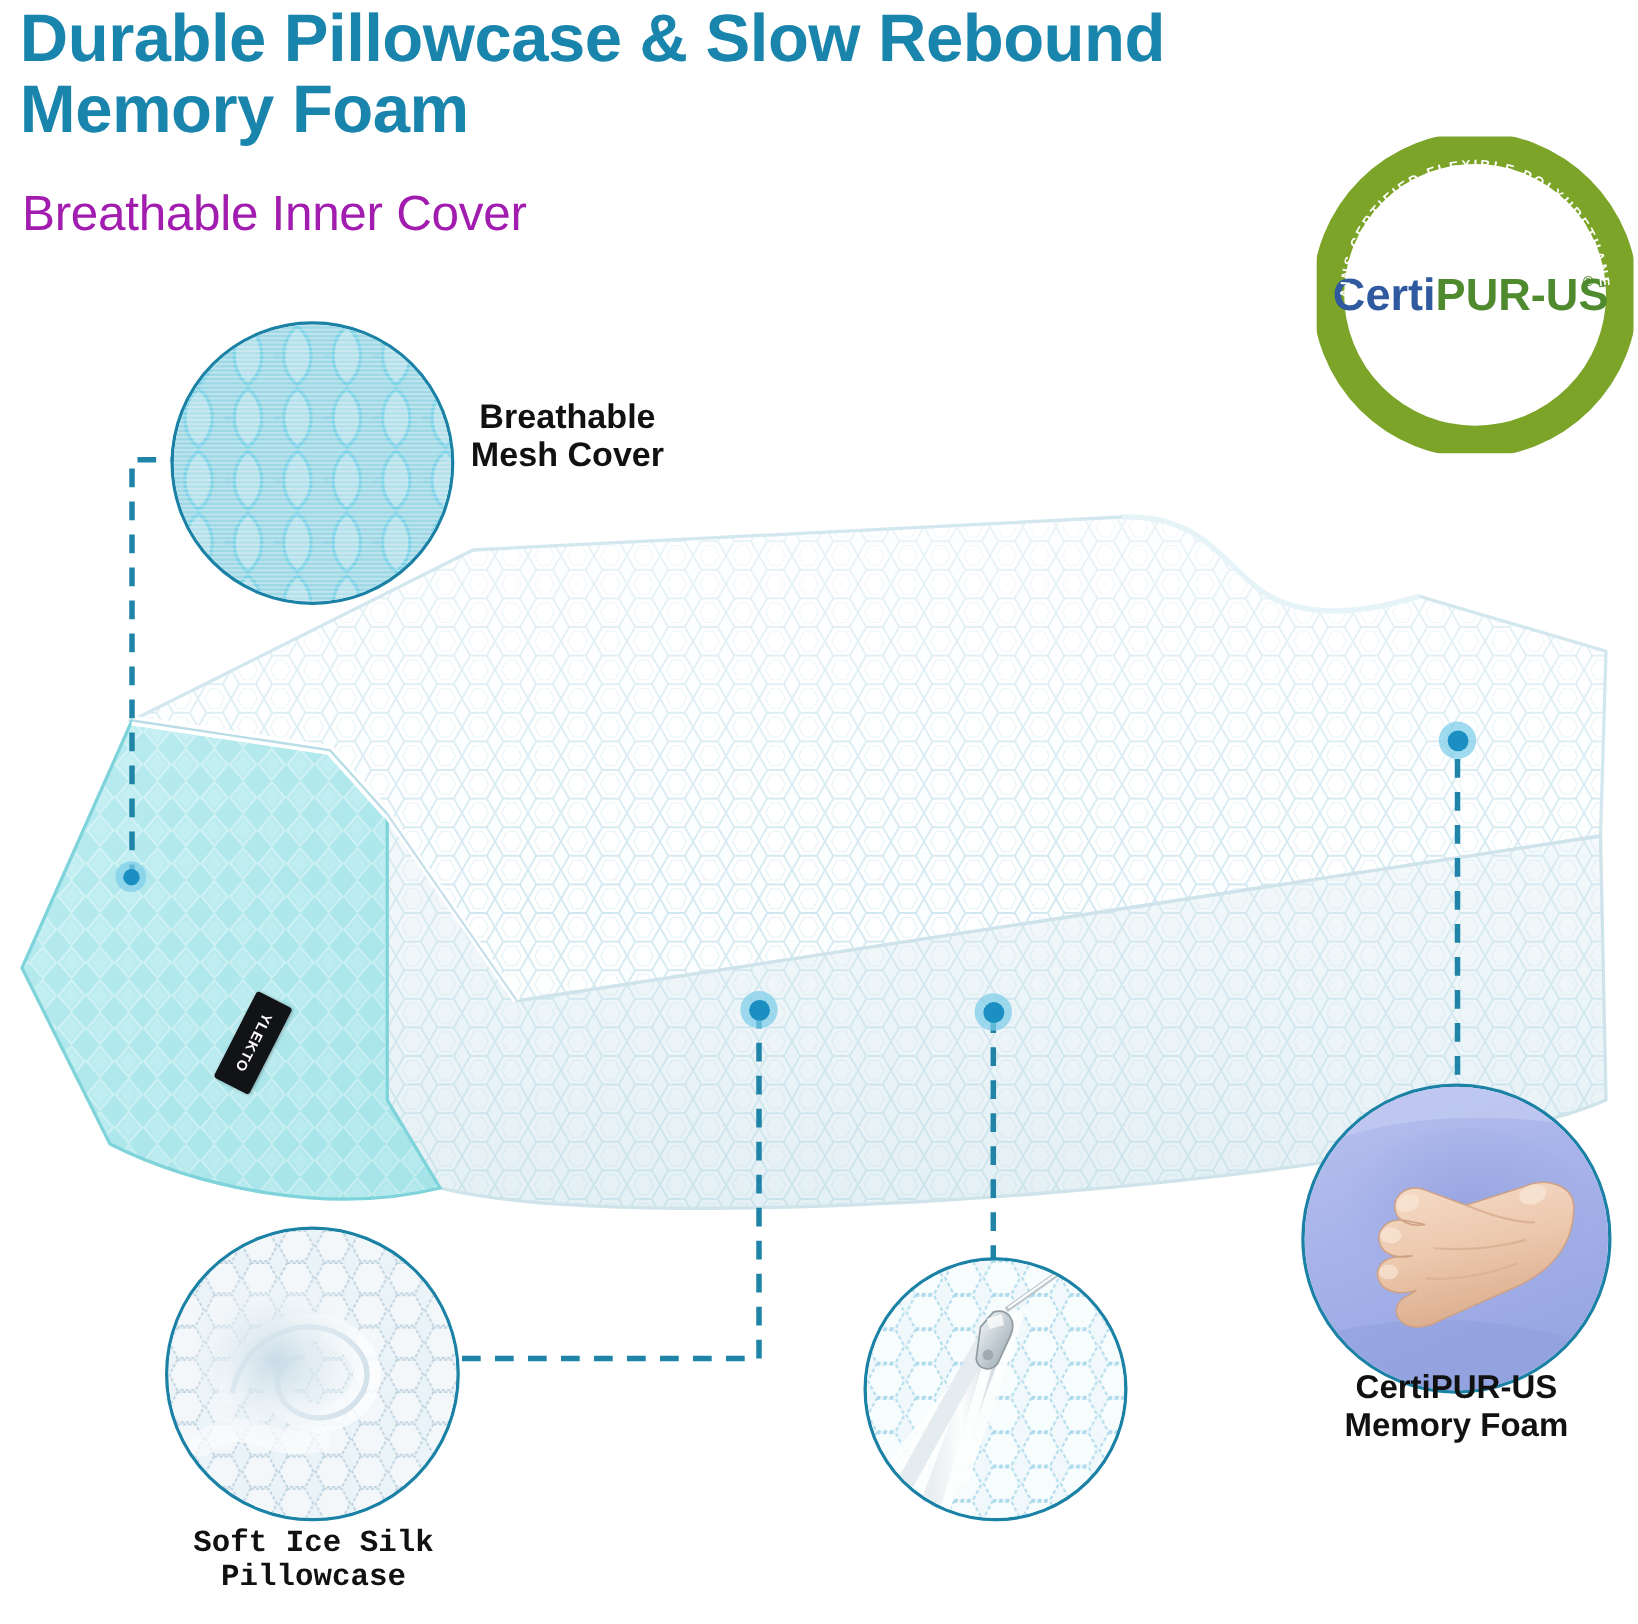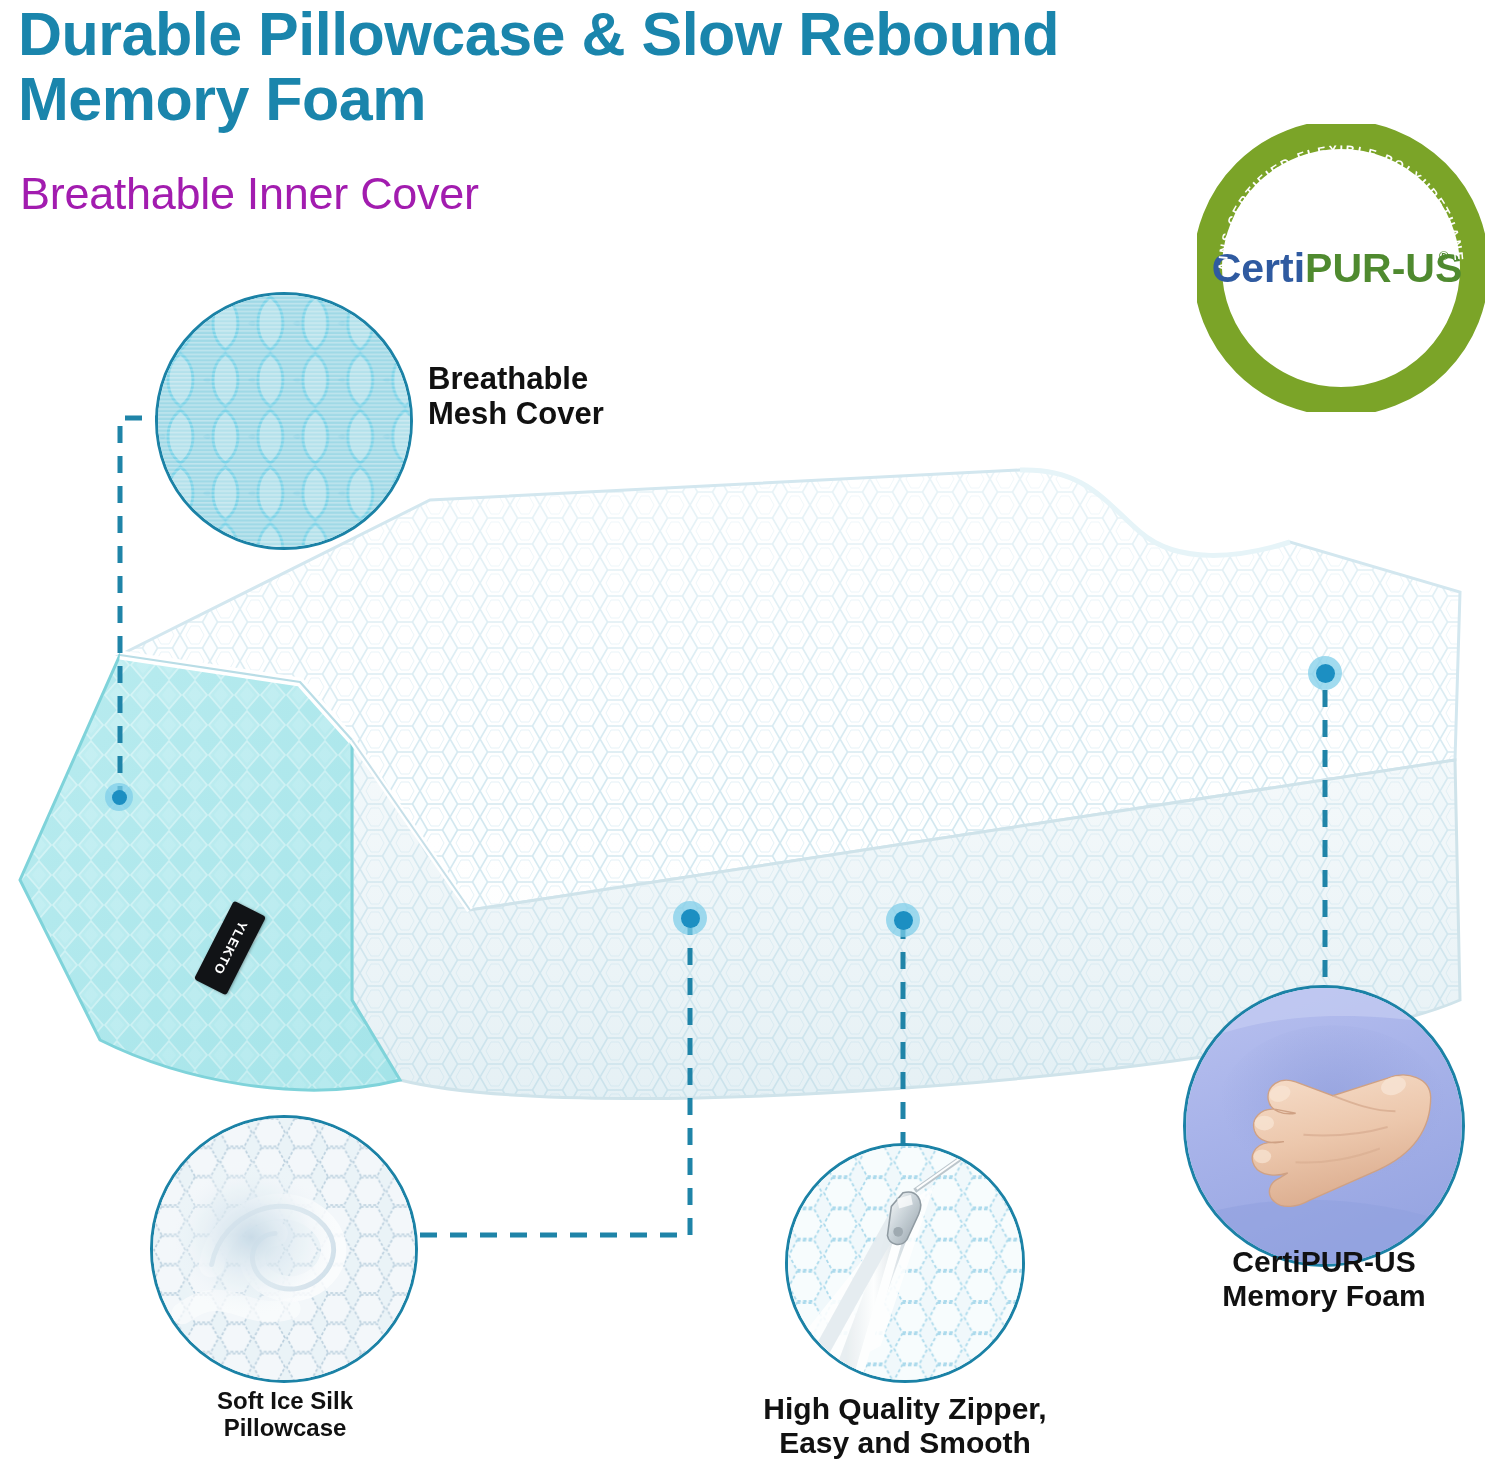--- a/index.html
+++ b/index.html
@@ -59,21 +59,21 @@
     border:3px solid #1b82a6;background:#eaf6fb;
     box-sizing:border-box;
   }
   .circle svg, .circle .tex{position:absolute;inset:0;width:100%;height:100%;}
 
   .lbl{
     position:absolute;color:#111111;font-weight:700;
     line-height:1.12;white-space:pre-line;
   }
   .lbl.c{text-align:center;}
-  .lbl.l{text-align:left;}
+  .lbl.l{text-align:center;}
 </style>
 </head>
 <body>
 
 <div class="stage">
 
   <div class="title">Durable Pillowcase &amp; Slow Rebound
 Memory Foam</div>
   <div class="subtitle">Breathable Inner Cover</div>
 
@@ -252,21 +252,21 @@
         <path d="M 60 150 C 70 95 140 70 175 110 C 205 145 160 190 120 170
                  C 92 156 98 120 125 118" fill="none" stroke="#ffffff" stroke-width="26" stroke-linecap="round" opacity=".85"></path>
         <path d="M 60 150 C 70 95 140 70 175 110 C 205 145 160 190 120 170
                  C 92 156 98 120 125 118" fill="none" stroke="#c3d7e4" stroke-width="5" stroke-linecap="round" opacity=".8"></path>
         <path d="M 30 200 C 75 165 95 210 140 195" fill="none" stroke="#ffffff" stroke-width="22" stroke-linecap="round" opacity=".7"></path>
         <ellipse cx="118" cy="132" rx="110" ry="100" fill="url(#swirl)"></ellipse>
         <rect width="268" height="268" fill="#d4e6ef" opacity=".10"></rect>
       </svg>
     </div>
   </div>
-  <div class="lbl c" style="left:120px;top:1388px;width:330px;font-size:24px;">Soft Ice Silk
+  <div class="lbl c" style="left:120px;top:1388px;width:330px;font-size:28px;font-family:Liberation Mono, monospace;">Soft Ice Silk
 Pillowcase</div>
 
   <div class="callout" style="left:785px;top:1143px;">
     <div class="circle" style="width:240px;height:240px;">
       <svg class="tex" viewBox="0 0 240 240" preserveAspectRatio="none" aria-hidden="true">
         <defs>
           <pattern id="hexZip" width="36" height="32" patternUnits="userSpaceOnUse">
             <rect width="36" height="32" fill="#f2f9fc"></rect>
             <path d="M9 1 L27 1 L35 16 L27 31 L9 31 L1 16 Z" fill="#f9fdfe" stroke="#a8d9ec" stroke-width="1.8" stroke-dasharray="3.5 2.5"></path>
           </pattern>
@@ -292,22 +292,20 @@
                  L 106 62 Z" fill="url(#metal)" stroke="#8a959d" stroke-width="1.6"></path>
         <path d="M 112 54 L 126 50 L 128 60 L 114 64 Z" fill="#ffffff" opacity=".75"></path>
 
         <path d="M 130 46 L 178 12" stroke="#b9c3ca" stroke-width="5" fill="none"></path>
         <path d="M 132 44 L 180 10" stroke="#ffffff" stroke-width="2" fill="none"></path>
         <circle cx="113" cy="88" r="5" fill="#9aa5ad"></circle>
         <rect width="240" height="240" fill="#dcecf4" opacity=".07"></rect>
       </svg>
     </div>
   </div>
-  <div class="lbl c" style="left:690px;top:1392px;width:430px;font-size:30px;">High Quality Zipper,
-Easy and Smooth</div>
 
   <div class="callout" style="left:1183px;top:985px;">
     <div class="circle" style="width:282px;height:282px;">
       <svg class="tex" viewBox="0 0 282 282" preserveAspectRatio="none" aria-hidden="true">
         <defs>
           <linearGradient id="foamG" x1="0" y1="0" x2="0.4" y2="1">
             <stop offset="0%" stop-color="#b9c1ef"></stop>
             <stop offset="45%" stop-color="#a9b4ea"></stop>
             <stop offset="100%" stop-color="#98a6e2"></stop>
           </linearGradient>

